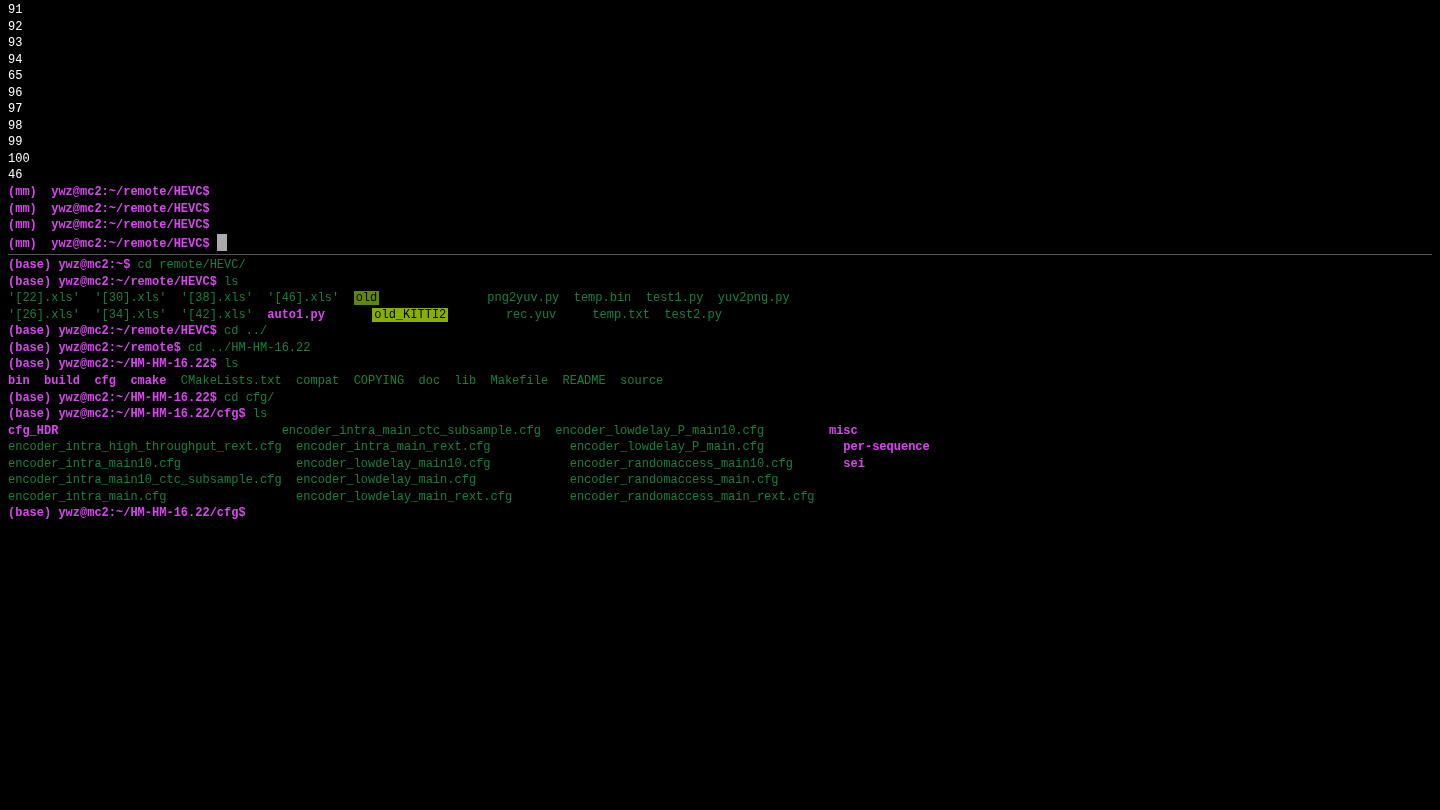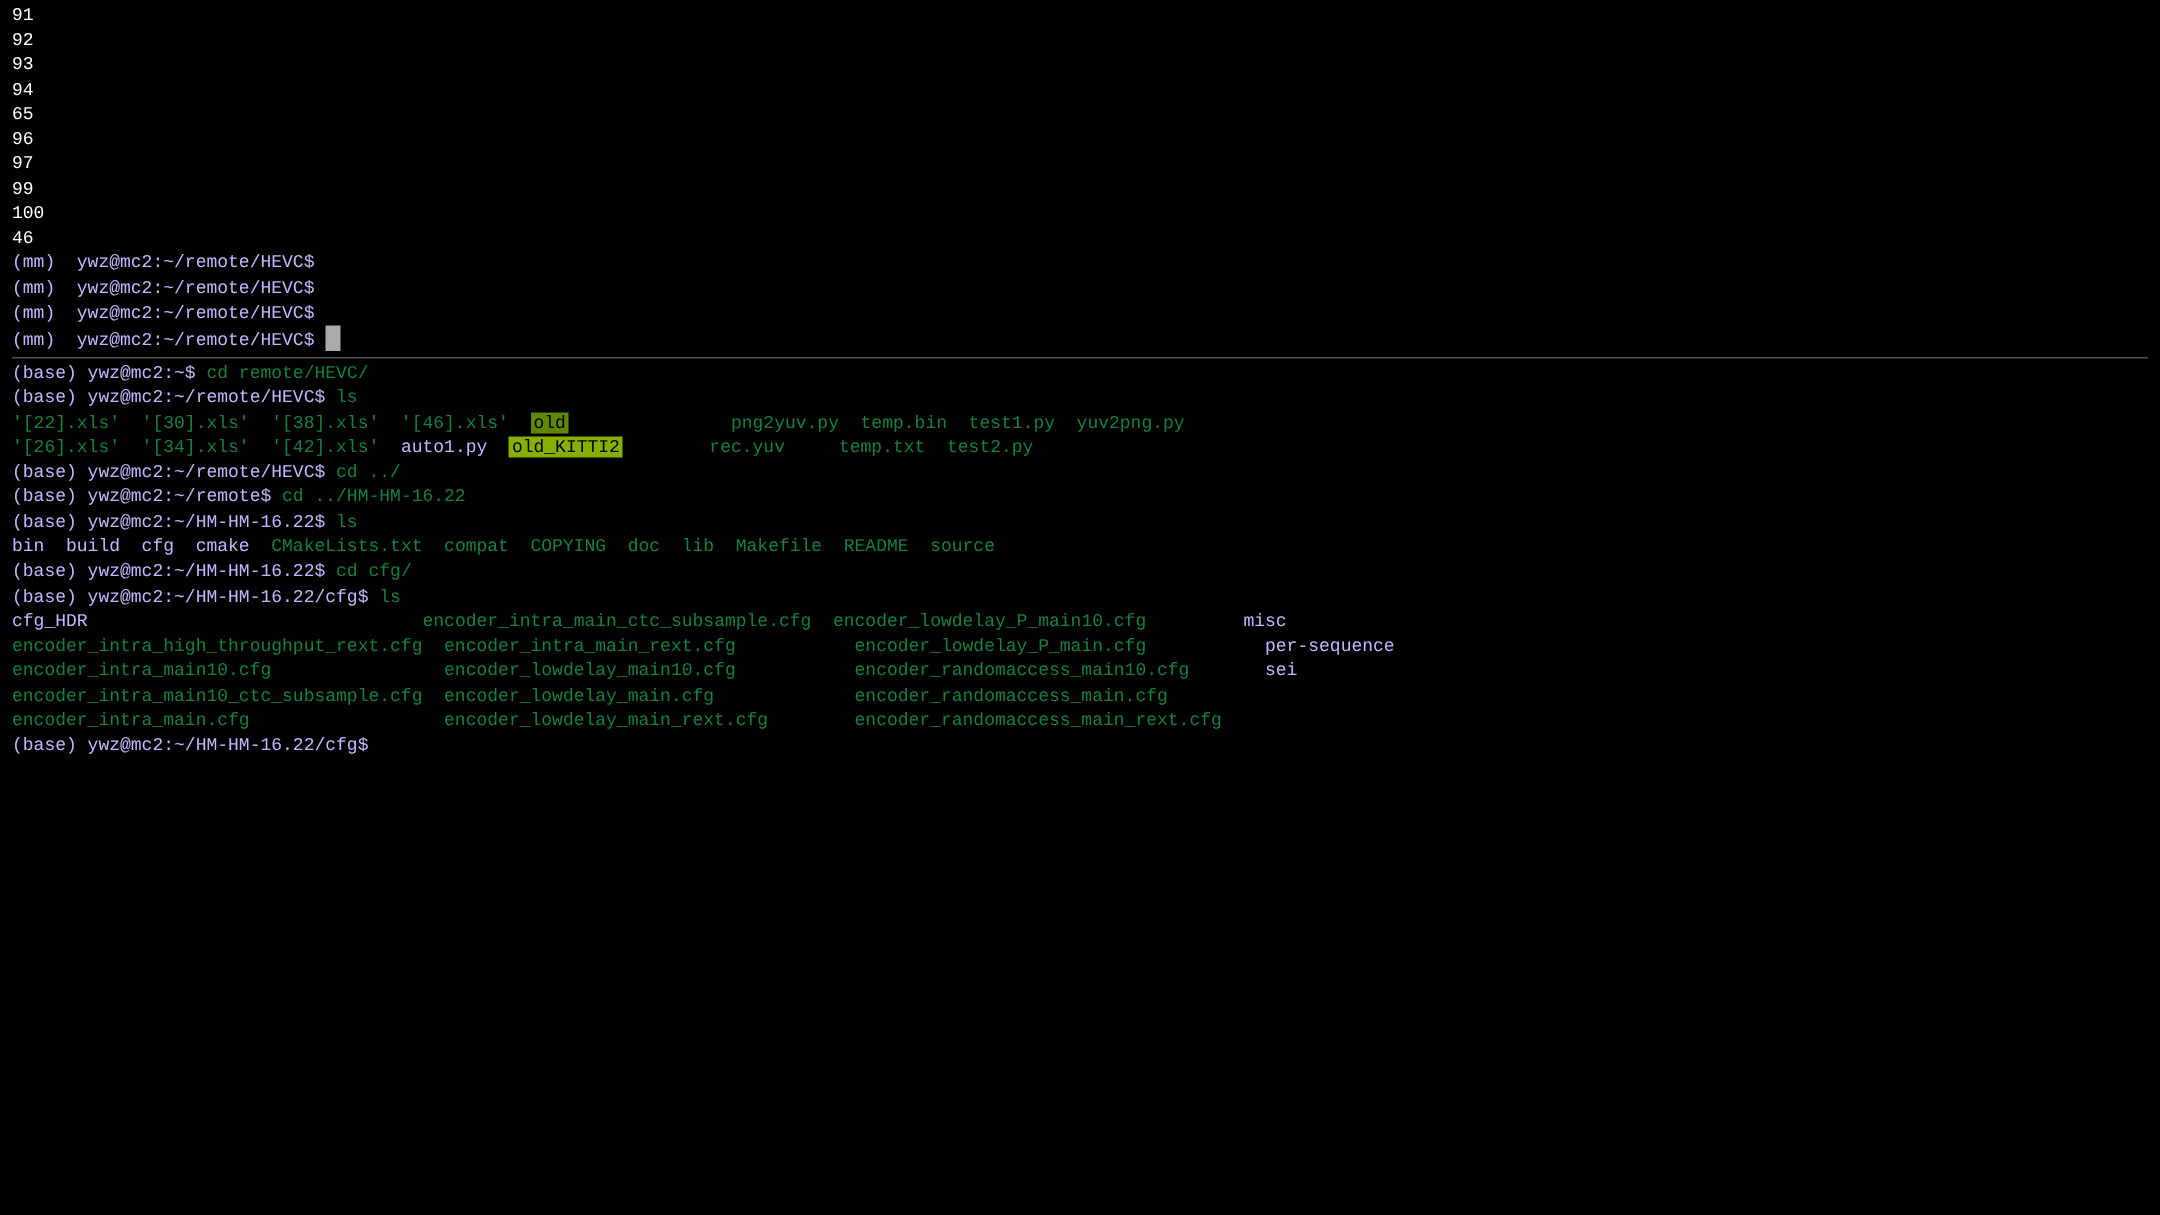--- a/index.html
+++ b/index.html
@@ -32,43 +32,45 @@
     }
     .highlight-green {
       background: #5f8700;
       color: #000000;
       padding: 0 2px;
     }
     .highlight-green-bright {
       background: #87af00;
       color: #000;
       padding: 0 2px;
+      margin-left: 33px;
     }
     .cursor {
       display: inline-block;
       width: 10px;
       height: 17px;
       background: #aaa;
       vertical-align: text-bottom;
     }
-    .col-cyan { color: #c4b5fd; }
+    .col-cyan { color: #d946ef; font-weight: bold; }
     .col-white { color: #15803d; }
   </style>
 </head>
 <body>
 
 <div class="terminal">
 
   <div class="line dim">91</div>
   <div class="line dim">92</div>
   <div class="line dim">93</div>
   <div class="line dim">94</div>
   <div class="line dim">65</div>
   <div class="line dim">96</div>
   <div class="line dim">97</div>
+  <div class="line dim">98</div>
   <div class="line dim">99</div>
   <div class="line dim">100</div>
   <div class="line dim">46</div>
 
   <div class="line"><span class="col-cyan">(mm)  ywz@mc2:~/remote/HEVC$</span></div>
   <div class="line"><span class="col-cyan">(mm)  ywz@mc2:~/remote/HEVC$</span></div>
   <div class="line"><span class="col-cyan">(mm)  ywz@mc2:~/remote/HEVC$</span></div>
 
   <div class="line"><span class="col-cyan">(mm)  ywz@mc2:~/remote/HEVC$</span> <span class="cursor"></span></div>
 

